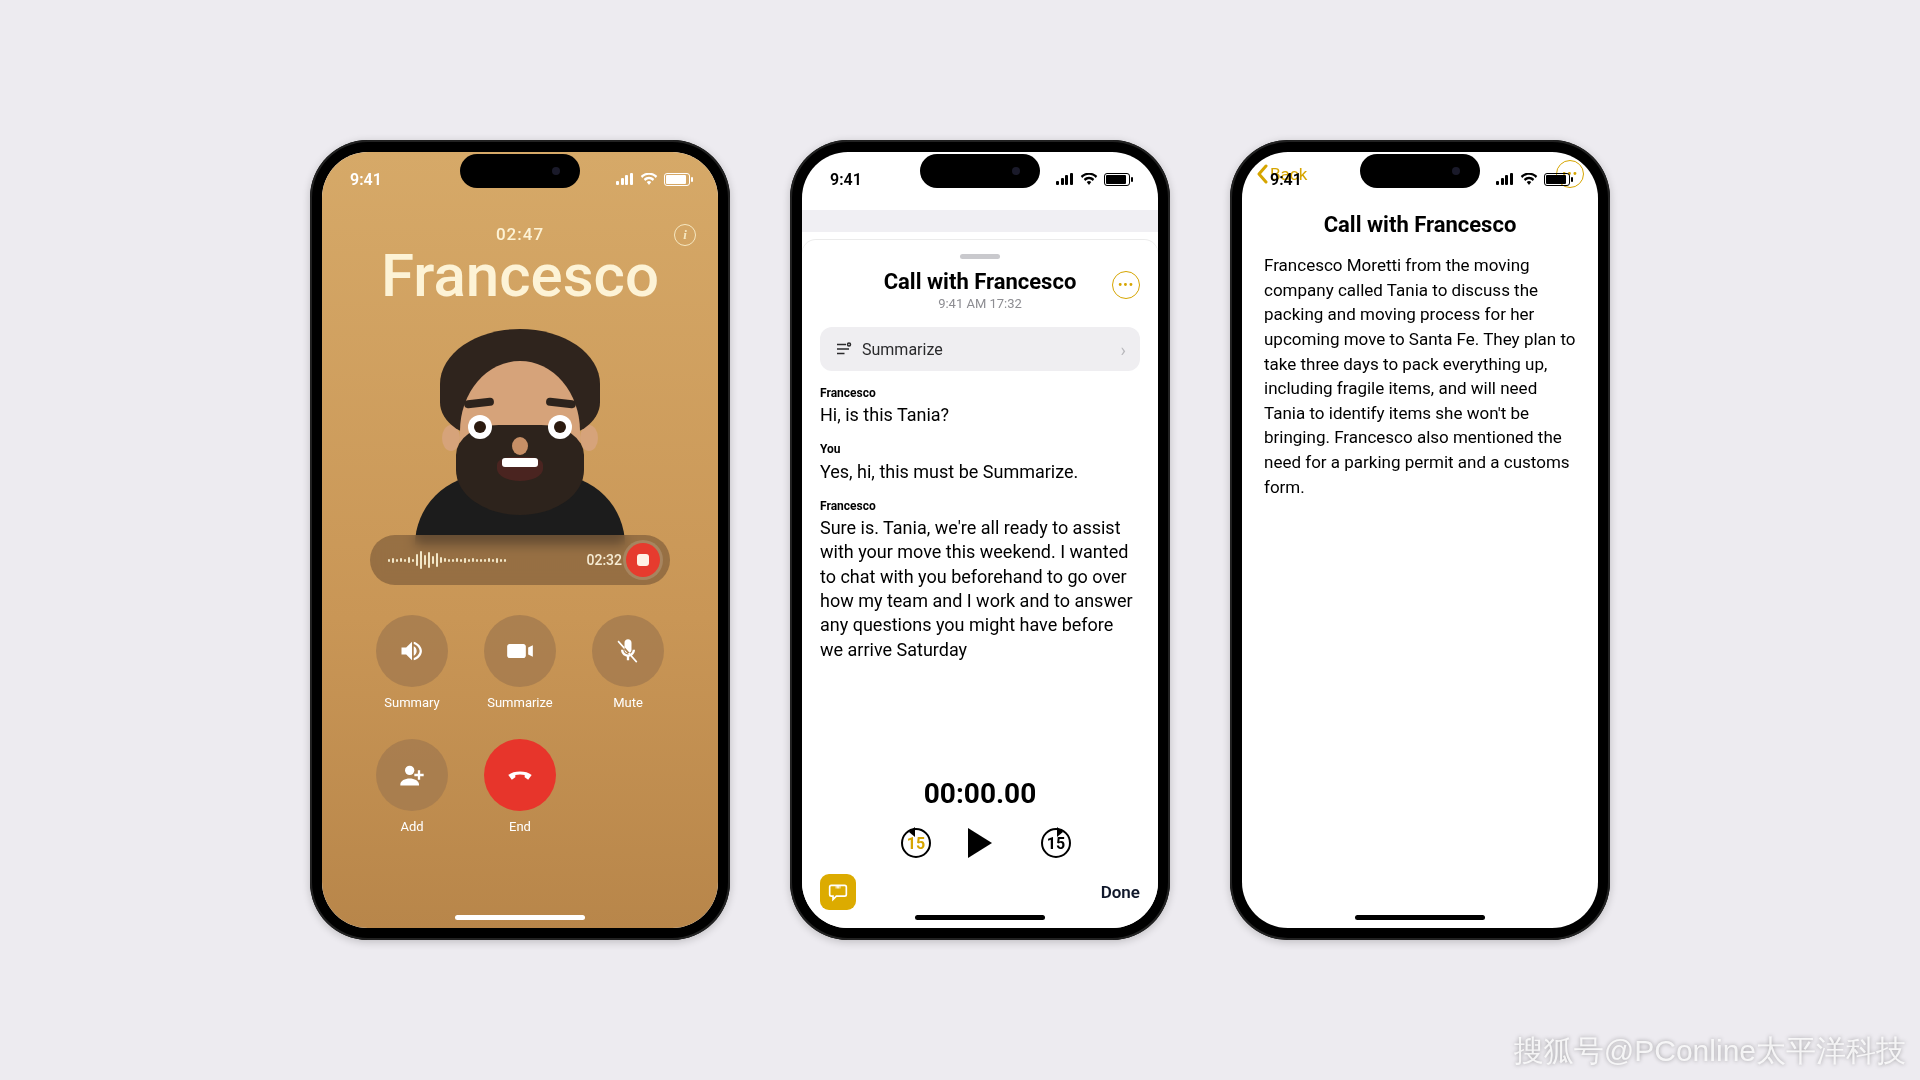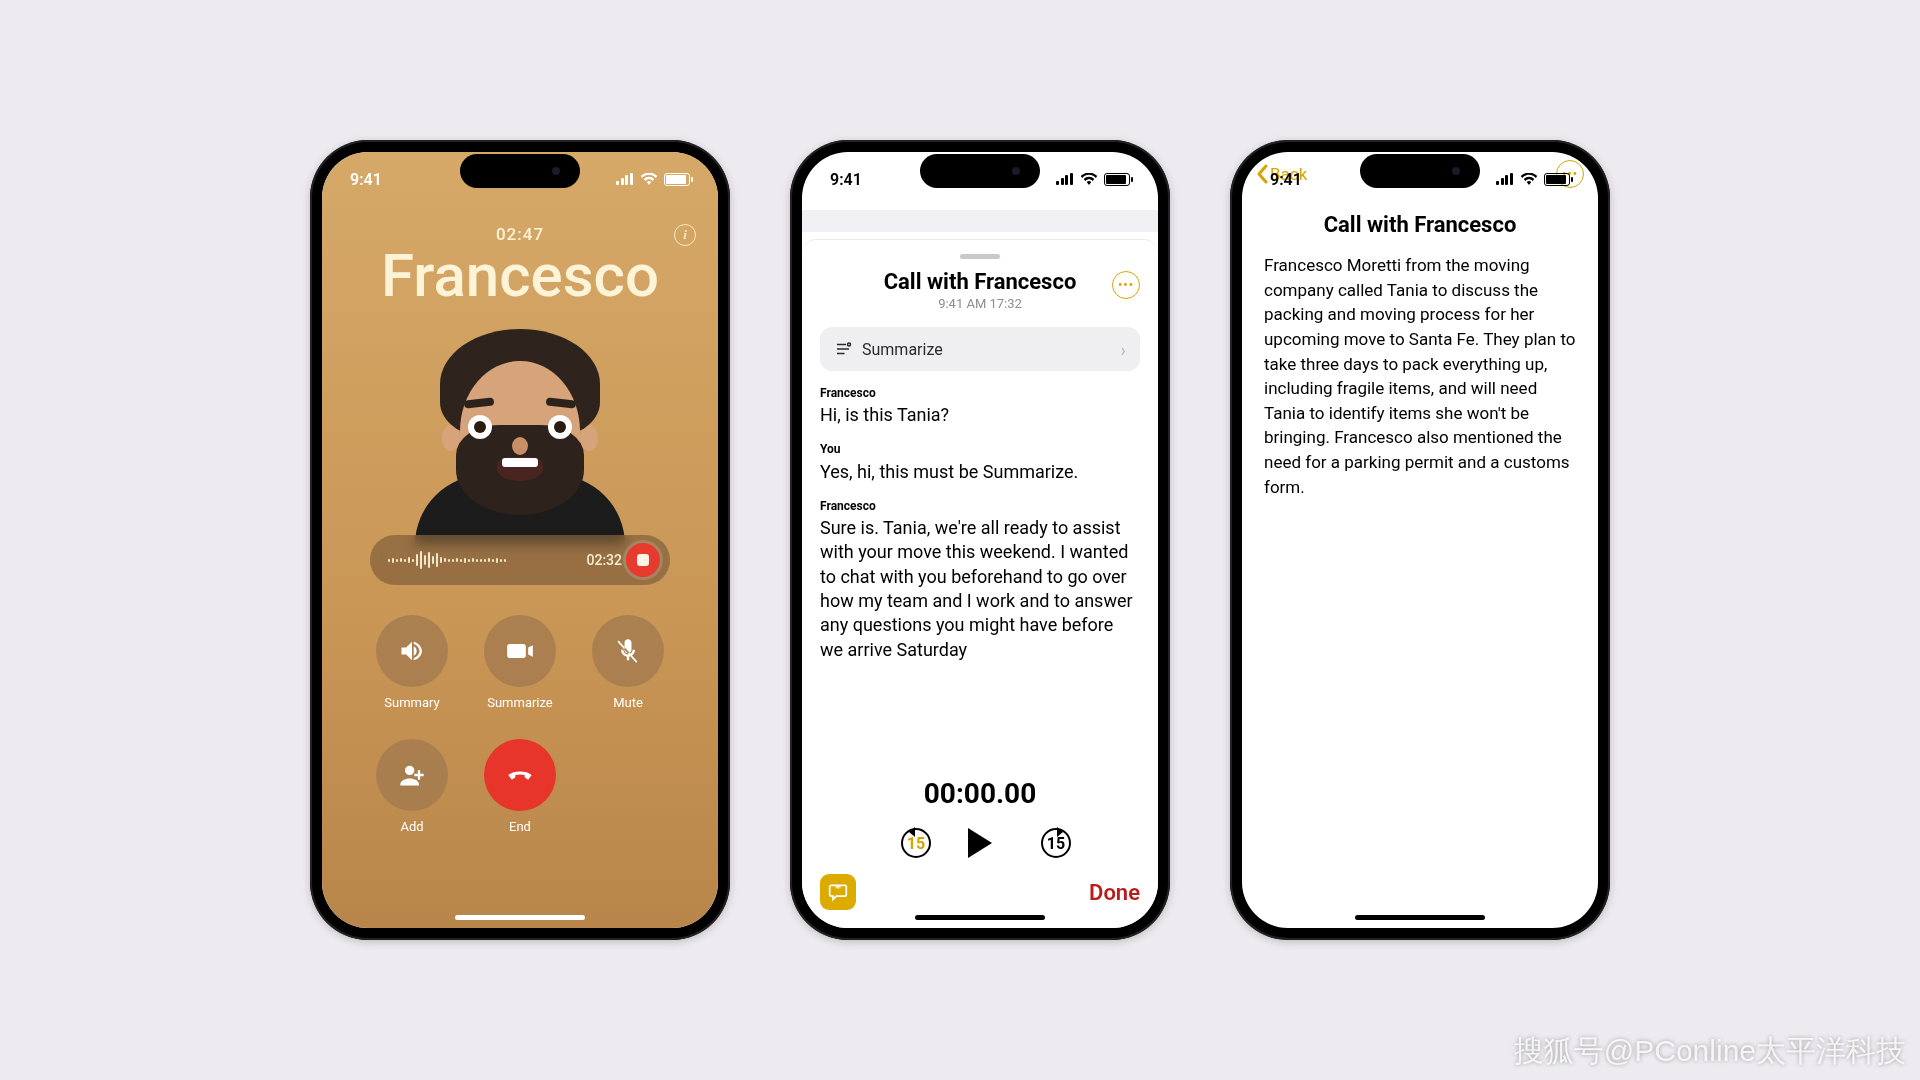--- a/index.html
+++ b/index.html
@@ -137,21 +137,21 @@
   .controls{display:flex;align-items:center;gap:42px;}
   .ctrl{width:34px;height:34px;display:flex;align-items:center;justify-content:center;color:#000;position:relative;}
   .skip{width:30px;height:30px;border:2px solid #000;border-radius:50%;position:relative;}
   .skip .n{position:absolute;inset:0;display:flex;align-items:center;justify-content:center;font-size:16px;font-weight:700;}
   .skip .arr{position:absolute;top:-3px;width:0;height:0;border-top:5px solid transparent;border-bottom:5px solid transparent;}
   .skip.back .arr{left:6px;border-right:6px solid #000;}
   .skip.fwd .arr{right:6px;border-left:6px solid #000;}
   .play-tri{width:0;height:0;border-left:24px solid #000;border-top:15px solid transparent;border-bottom:15px solid transparent;}
   .note-foot{display:flex;align-items:center;justify-content:space-between;padding:0 18px 18px;}
   .speech-btn{width:36px;height:36px;background:#dcab00;border-radius:9px;display:flex;align-items:center;justify-content:center;color:#fff;}
-  .done{color:#b91c1c;font-weight:600;font-size:22px;}
+  .done{color:#0f172a;font-weight:600;font-size:17px;}
 
   
   .summary-screen{width:100%;height:100%;background:#fff;display:flex;flex-direction:column;}
   .nav{height:44px;display:flex;align-items:center;justify-content:center;position:relative;padding:0 14px;}
   .back{position:absolute;left:14px;display:flex;align-items:center;gap:2px;color:#d6a500;font-size:17px;}
   .nav-title{font-size:16px;font-weight:600;color:#000;}
   .nav .more-circ{right:14px;top:8px;}
   .sum-body{padding:16px 22px;}
   .sum-title{font-size:22px;font-weight:700;text-align:center;margin-bottom:16px;}
   .sum-text{font-size:17px;line-height:1.45;color:#000;}

